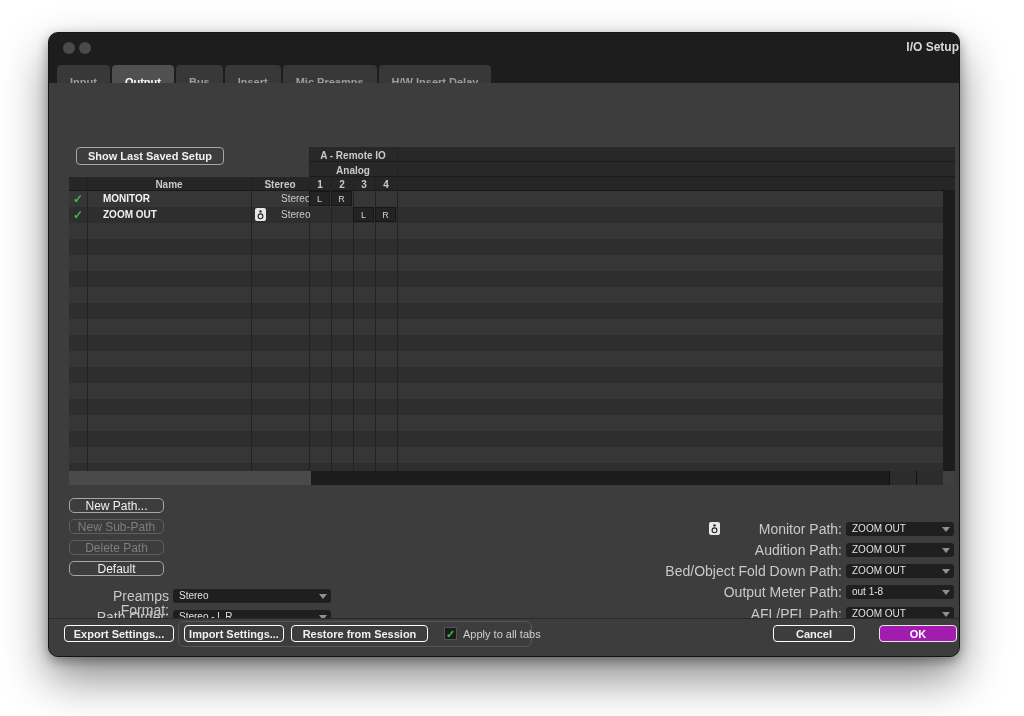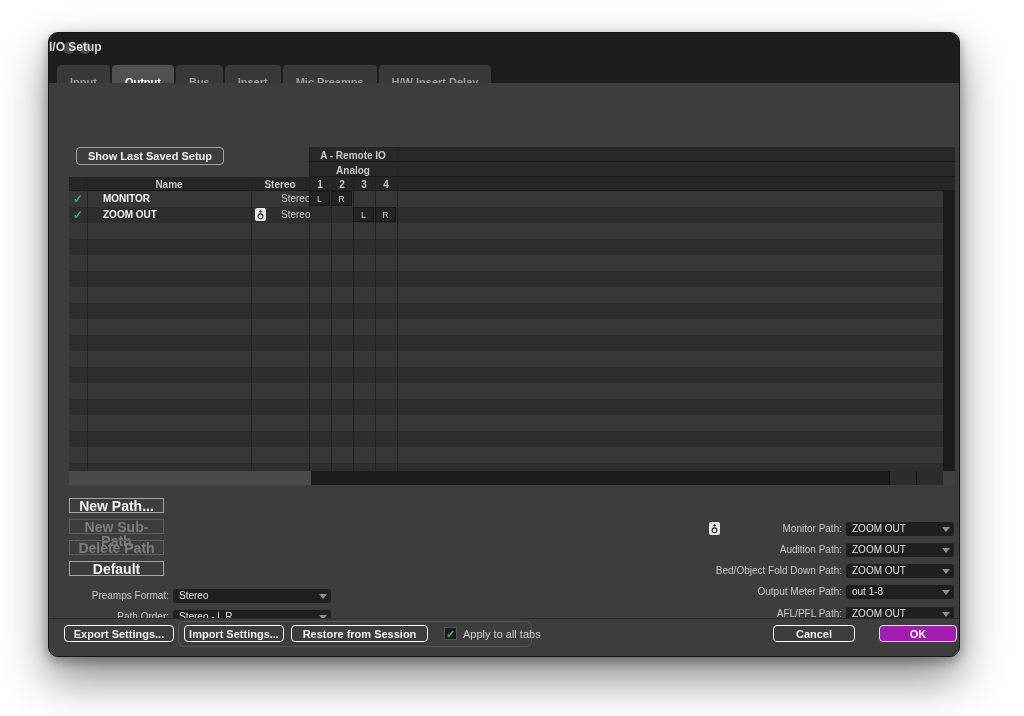--- a/index.html
+++ b/index.html
@@ -3,21 +3,21 @@
 <meta charset="utf-8">
 <style>
   html,body{margin:0;padding:0;background:#ffffff;width:1024px;height:716px;
     font-family:"Liberation Sans",sans-serif;-webkit-font-smoothing:antialiased;}
   .win{position:absolute;left:48px;top:32px;width:910px;height:623px;background:#3d3d3d;
     border:1px solid #141414;border-radius:10px;overflow:hidden;
     box-shadow:0 22px 45px rgba(0,0,0,.45),0 4px 12px rgba(0,0,0,.35);}
   
   .topband{position:absolute;left:0;top:0;width:100%;height:50px;background:#1d1d1d;}
   .titlebar{position:absolute;left:0;top:0;width:100%;height:28px;}
-  .title{position:absolute;left:0;top:7px;width:100%;text-align:left;color:#d8d8d8;
+  .title{position:absolute;left:0;top:7px;width:100%;text-align:right;color:#d8d8d8;
     font-size:12px;font-weight:bold;}
   .light{position:absolute;top:9px;width:12px;height:12px;border-radius:50%;background:#4a4a4a;}
   .tabbar{position:absolute;left:8px;top:32px;height:18px;display:flex;gap:2px;}
   .tab{height:18px;padding:8px 13px;background:#383838;color:#9d9d9d;font-size:11px;font-weight:bold;
     border-radius:4px 4px 0 0;display:flex;align-items:center;}
   .tab.sel{background:#505050;color:#ffffff;}
   .content{position:absolute;left:0;top:50px;width:100%;height:535px;background:#3d3d3d;}
   
   .band{position:absolute;background:#282828;color:#c9c9c9;font-size:10px;font-weight:bold;}
   .hdrline{border-bottom:1px solid #1a1a1a;box-sizing:border-box;}
@@ -35,28 +35,28 @@
   .lr{position:absolute;top:0;width:21px;height:15px;line-height:15px;text-align:center;
     color:#d0d0d0;font-size:9px;background:#232323;border:1px solid #171717;box-sizing:border-box;}
   .lr:empty{background:transparent;border:none;}
   .spk{position:absolute;top:1px;width:11px;height:13px;}
   .vscroll{position:absolute;left:894px;top:108px;width:12px;height:280px;background:#1c1c1c;}
   .hscroll-left{position:absolute;left:20px;top:388px;width:242px;height:14px;background:#4a4a4a;}
   .hscroll-track{position:absolute;left:262px;top:388px;width:632px;height:14px;background:#1c1c1c;}
   .hs-btn{position:absolute;top:388px;width:27px;height:14px;background:#2c2c2c;border-left:1px solid #111;box-sizing:border-box;}
   .hs-corner{position:absolute;left:894px;top:388px;width:12px;height:14px;background:#3f3f3f;}
   
-  .pbtn{position:absolute;width:95px;height:15px;border:1px solid #a6a6a6;border-radius:0;
-    background:transparent;color:#f0f0f0;font-size:14px;font-weight:bold;text-align:center;
+  .pbtn{position:absolute;width:95px;height:15px;border:1px solid #a6a6a6;border-radius:5px;
+    background:transparent;color:#f0f0f0;font-size:12px;font-weight:normal;text-align:center;
     line-height:14px;box-sizing:border-box;}
   .pbtn.disabled{border-color:#5f5f5f;color:#7e7e7e;}
   .bigbtn{position:absolute;left:27px;top:64px;width:148px;height:18px;border:1px solid #a6a6a6;
     border-radius:4px;color:#f0f0f0;font-size:11px;font-weight:bold;text-align:center;
     line-height:17px;box-sizing:border-box;}
-  .lbl{position:absolute;color:#c9c9c9;font-size:10px;text-align:right;height:14px;line-height:14px;}
+  .lbl{position:absolute;color:#c9c9c9;font-size:14px;text-align:right;height:14px;line-height:14px;}
   .dd{position:absolute;height:14px;background:#1f1f1f;border-radius:3px;color:#e0e0e0;
     font-size:10px;line-height:14px;padding-left:6px;box-sizing:border-box;}
   .dd .arrow{position:absolute;right:4px;top:5px;width:0;height:0;border-left:4px solid transparent;
     border-right:4px solid transparent;border-top:5px solid #909090;}
   
   .footline{position:absolute;left:0;top:585px;width:100%;height:1px;background:#2a2a2a;}
   .footer{position:absolute;left:0;top:586px;width:100%;height:37px;background:#3d3d3d;}
   .fbtn{position:absolute;top:6px;height:17px;border:1px solid #ffffff;border-radius:4px;
     color:#f0f0f0;font-size:11px;font-weight:bold;text-align:center;line-height:16px;box-sizing:border-box;}
   .group{position:absolute;left:129px;top:2px;width:354px;height:26px;border:1px solid #565656;

